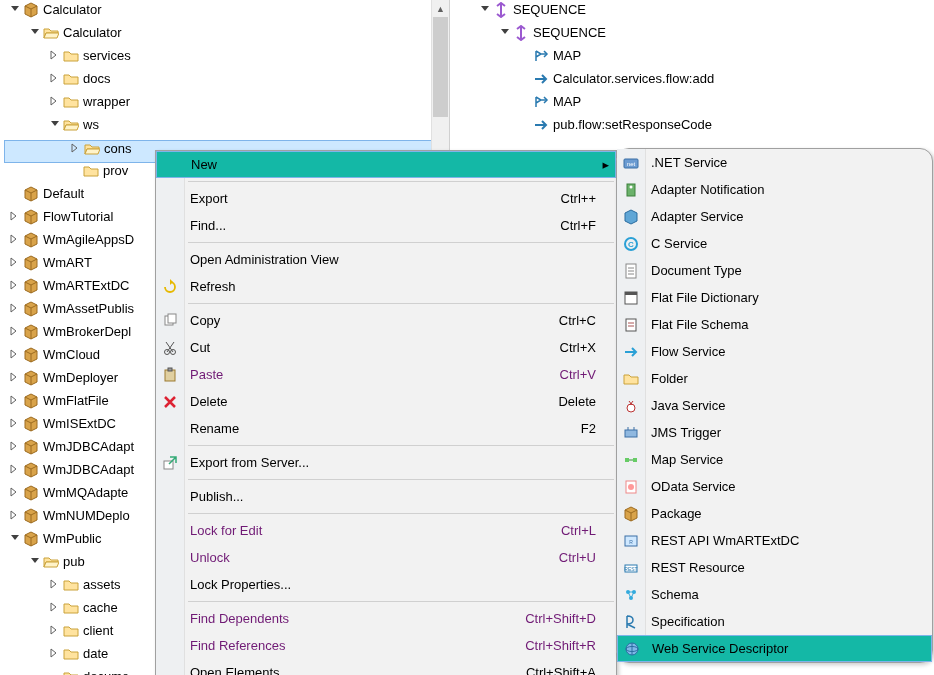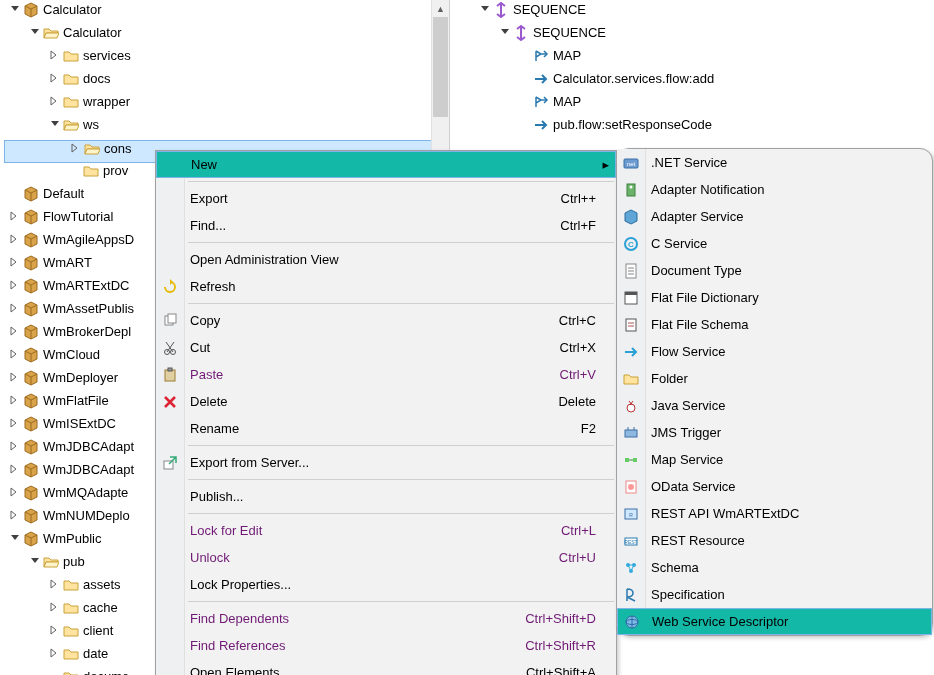--- a/index.html
+++ b/index.html
@@ -893,20 +893,28 @@
           <span class="mi-icon">
             <svg width="16" height="16" viewBox="0 0 16 16">
               <use href="#i-odata"></use>
             </svg>
           </span>
           <span class="mi-label">OData Service</span>
         </div>
         <div class="menu-row">
           <span class="mi-icon">
             <svg width="16" height="16" viewBox="0 0 16 16">
+              <use href="#i-package"></use>
+            </svg>
+          </span>
+          <span class="mi-label">Package</span>
+        </div>
+        <div class="menu-row">
+          <span class="mi-icon">
+            <svg width="16" height="16" viewBox="0 0 16 16">
               <use href="#i-rad"></use>
             </svg>
           </span>
           <span class="mi-label">REST API WmARTExtDC</span>
         </div>
         <div class="menu-row">
           <span class="mi-icon">
             <svg width="16" height="16" viewBox="0 0 16 16">
               <use href="#i-rest"></use>
             </svg>

